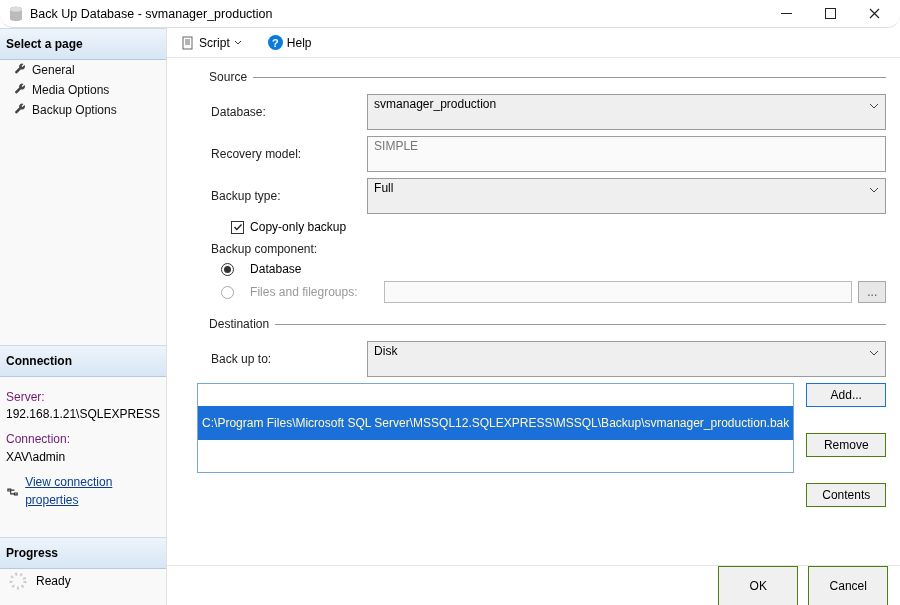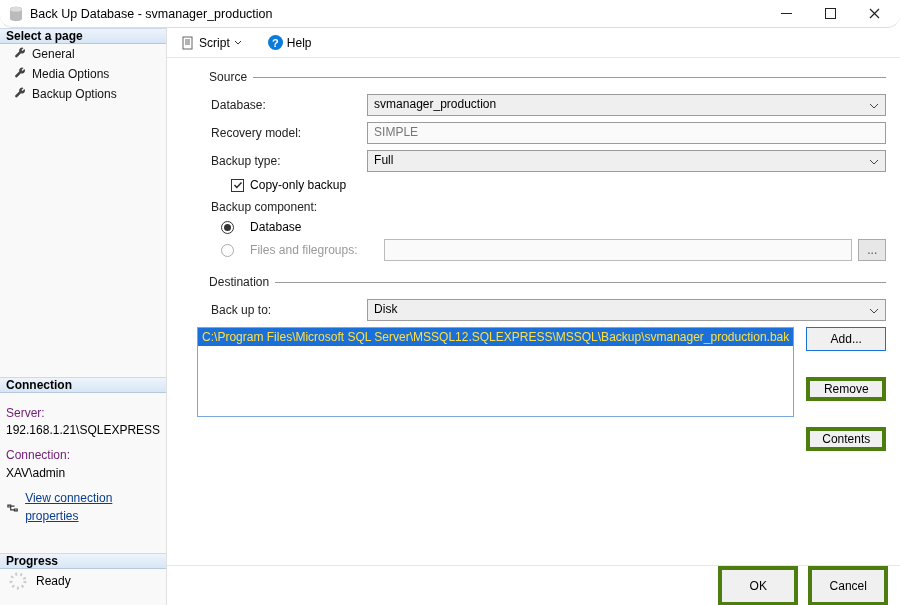--- a/index.html
+++ b/index.html
@@ -9,21 +9,21 @@
 .titlebar { height: 28px; display: flex; align-items: center; padding: 0 4px 0 8px; border-bottom: 1px solid #ddd; border-radius: 13px; }
 .titlebar .app-icon { width: 16px; height: 16px; margin-right: 6px; }
 .titlebar .title { flex: 1; font-size: 12.5px; line-height: 28px; }
 .win-btns { display: flex; }
 .win-btn { width: 44px; height: 28px; display: flex; align-items: center; justify-content: center; }
 .win-btn svg { width: 11px; height: 11px; }
 
 
 .client { flex: 1; display: flex; min-height: 0; }
 .sidebar { width: 180px; background: #f9f9f9; display: flex; flex-direction: column; border-right: 1px solid #e0e0e0; }
-.side-section-hdr { background: linear-gradient(#eef4fb,#d7e6f5); font-weight: bold; padding: 0 6px; border-bottom: 1px solid #b7c8de; border-top: 1px solid #cfd9e7; }
+.side-section-hdr { background: linear-gradient(#eef4fb,#d7e6f5); font-weight: bold; padding: 8px 6px; border-bottom: 1px solid #b7c8de; border-top: 1px solid #cfd9e7; }
 .side-item { display: flex; align-items: flex-start; gap: 6px; padding: 3px 6px 3px 14px; color: #111; }
 .side-item .wrench { width: 12px; height: 12px; }
 .side-gap { flex: 1; }
 .conn-block { padding: 4px 6px 8px; line-height: 1.45; }
 .conn-label { color: #701a75; margin-top: 8px; }
 .conn-link { color: #0a3d8f; text-decoration: underline; display: inline-flex; align-items: center; gap: 6px; margin-top: 8px; }
 .conn-link svg { width: 14px; height: 12px; }
 .progress-row { display: flex; align-items: center; gap: 8px; padding: 2px 8px 14px; }
 .spinner { width: 20px; height: 20px; }
 
@@ -36,40 +36,40 @@
 .form-area { flex: 1; padding: 12px 18px 4px 30px; overflow: auto; }
 
 .group { margin-bottom: 14px; }
 .group-hdr { position: relative; display:flex; align-items:center; margin-bottom:10px;margin-left:12px; }
 .group-hdr .lbl { background:#fff; padding-right:6px; color:#222; }
 .group-hdr .line { flex:1; height:1px; background:#999; margin-top:1px; }
 
 .row { display: flex; align-items: center; margin: 6px 0; }
 .row .flabel { width: 170px; padding-left: 14px; color:#222; }
 .row .fctl { flex: 1; }
-.select, .textbox { width: 100%; height: 22px; border: 1px solid #9c9c9c; background: #efefef; padding: 2px 22px 2px 6px; position: relative; }
+.select, .textbox { width: 100%; height: 36px; border: 1px solid #9c9c9c; background: #efefef; padding: 2px 22px 2px 6px; position: relative; }
 .select .caret { position: absolute; right: 6px; top: 7px; }
 .textbox.ro { background:#fafafa; color:#777; }
 .check { display:flex; align-items:center; gap:6px; padding-left:34px; margin:4px 0 8px; }
 .checkbox { width:13px; height:13px; border:1px solid #333; display:flex; align-items:center; justify-content:center; background:#fff;}
 .checkbox svg { width:10px; height:10px; }
 .radio-row { display:flex; align-items:center; gap:16px; padding-left:24px; margin:5px 0; }
 .radio { width:13px; height:13px; border:1px solid #333; border-radius:50%; display:flex; align-items:center; justify-content:center; background:#fff;}
 .radio.on::after { content:""; width:7px; height:7px; border-radius:50%; background:#333;}
 .radio.disabled { border-color:#aaa; }
 .radio-row.disabled { color:#999; }
 .small-btn { width:28px; height:22px; border:1px solid #aaa; background:#e7e7e7; margin-left:6px; display:flex; align-items:center; justify-content:center; color:#555;}
 .radio-input-wrap { flex:1; display:flex; margin-left:10px;}
 .radio-input { flex:1; height:22px; border:1px solid #bbb; background:#fafafa;}
 
 .dest-body { display:flex; gap:12px; margin-top:6px;}
 .dest-list { flex:1; height:90px; border:1px solid #7aa6da; background:#fff; overflow:hidden; }
-.dest-item { background:#1a6fd8; color:#fde047; padding:2px 4px; white-space:nowrap; overflow:hidden; text-overflow:clip; }
+.dest-item { background:#1a6fd8; color:#fef9c3; padding:10px 4px; white-space:nowrap; overflow:hidden; text-overflow:clip;margin-top:22px; }
 .dest-btns { display:flex; flex-direction:column; gap:26px; width:80px;}
-.btn { height:24px; border:4px solid #4d7c0f; background:#f0f0f0; display:flex; align-items:center; justify-content:center; }
+.btn { height:24px; border:1px solid #4d7c0f; background:#f0f0f0; display:flex; align-items:center; justify-content:center; }
 .btn.accent { border:1px solid #1a6fd8;}
 
 
 .footer { height: 40px; border-top:1px solid #e6e6e6; display:flex; align-items:center; justify-content:flex-end; padding:0 16px; gap:10px;}
 .footer .btn { width:80px; height:40px;}
 </style>
 </head>
 <body>
 
 <div class="titlebar">

